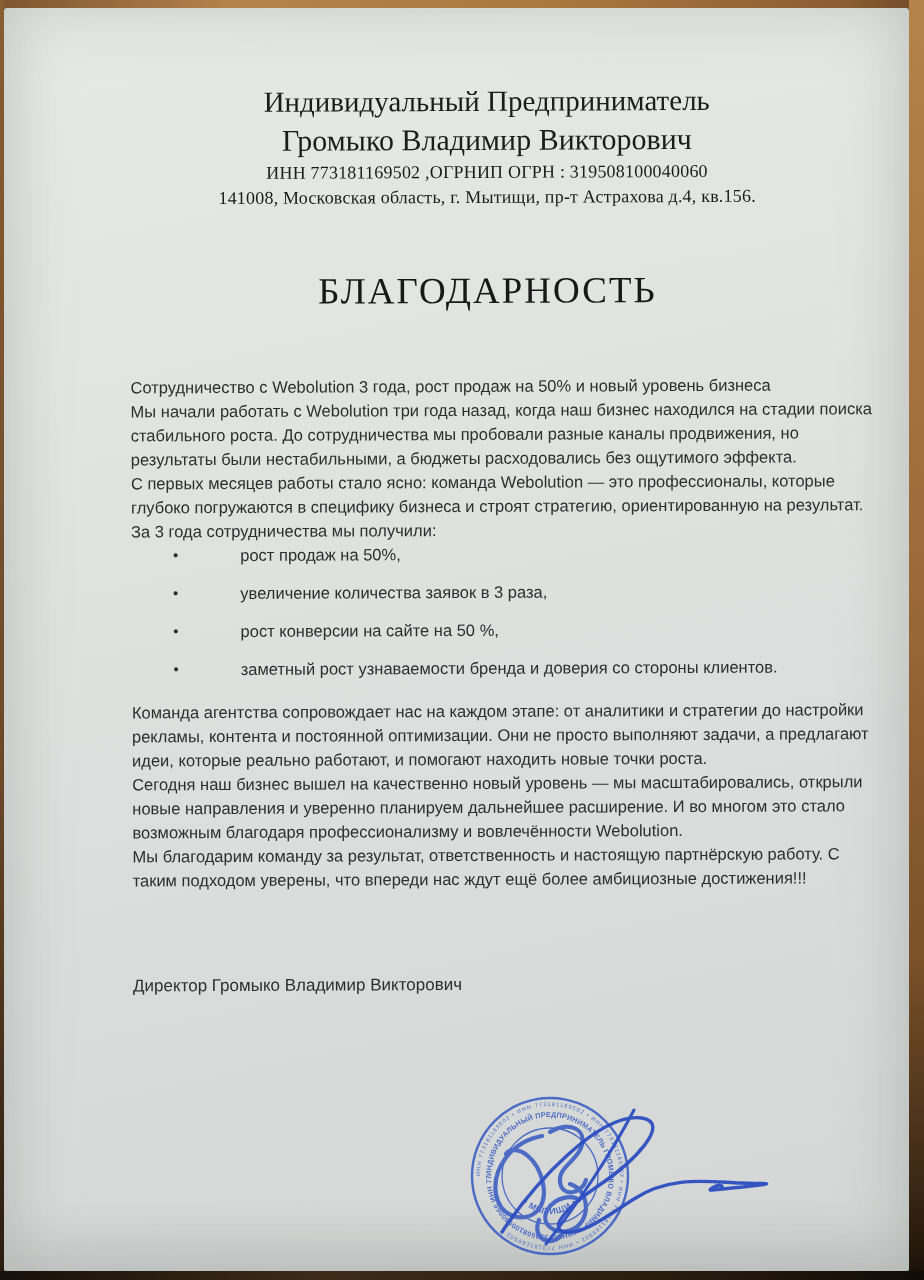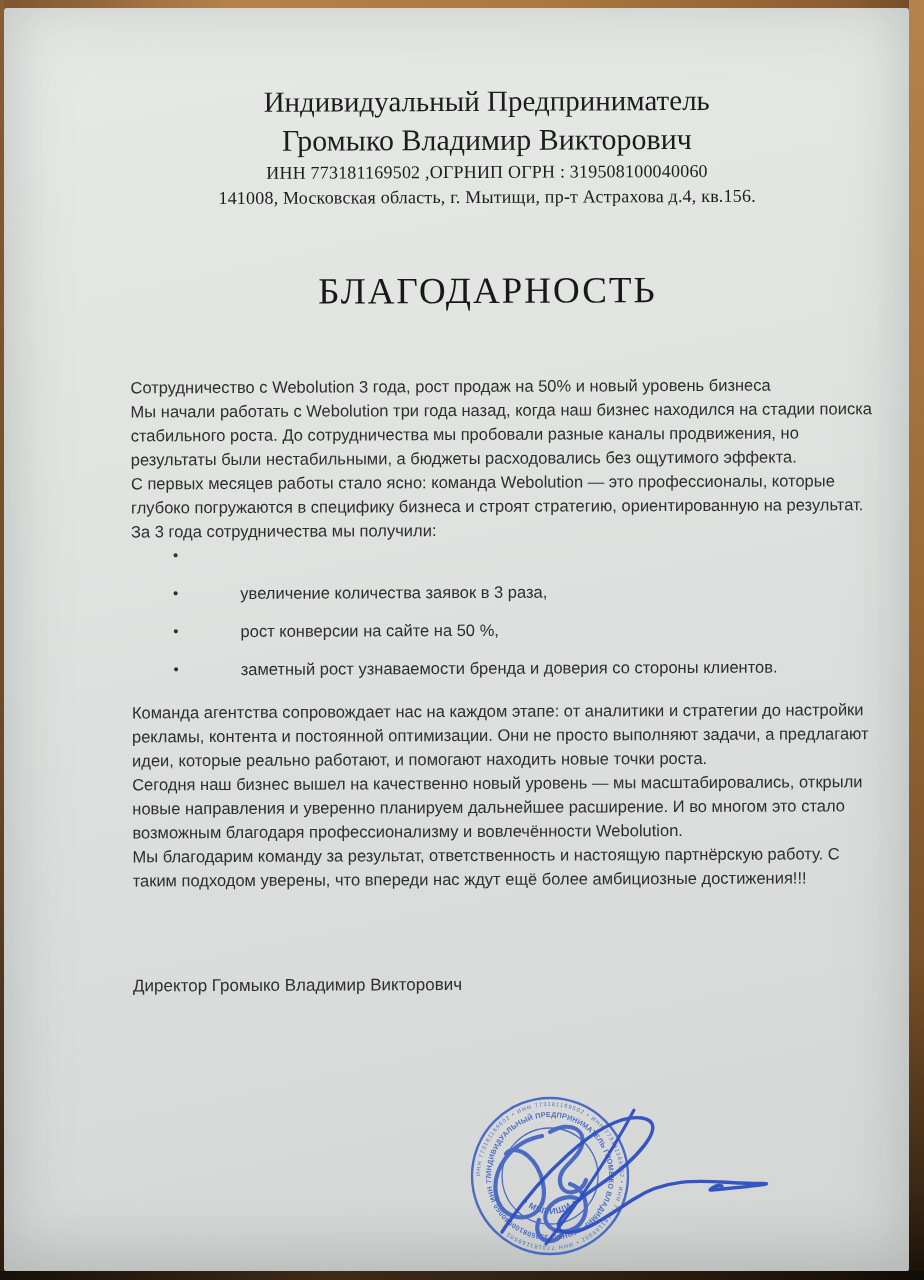--- a/index.html
+++ b/index.html
@@ -77,20 +77,21 @@
     </div>
 
     <div class="body-text">
       <p class="mb-sm">Сотрудничество с Webolution 3 года, рост продаж на 50% и новый уровень бизнеса</p>
       <p class="mb-md">Мы начали работать с Webolution три года назад, когда наш бизнес находился на стадии поиска стабильного роста. До сотрудничества мы пробовали разные каналы продвижения, но результаты были нестабильными, а бюджеты расходовались без ощутимого эффекта.</p>
       <p class="mb-lg">С первых месяцев работы стало ясно: команда Webolution — это профессионалы, которые глубоко погружаются в специфику бизнеса и строят стратегию, ориентированную на результат.</p>
       <p class="mb-sm">За 3 года сотрудничества мы получили:</p>
       <ul class="bullets">
         <li>
           <span class="marker">•</span>
+          <span class="b-text">рост продаж на 50%,</span>
         </li>
         <li>
           <span class="marker">•</span>
           <span class="b-text">увеличение количества заявок в 3 раза,</span>
         </li>
         <li>
           <span class="marker">•</span>
           <span class="b-text">рост конверсии на сайте на 50 %,</span>
         </li>
         <li>

